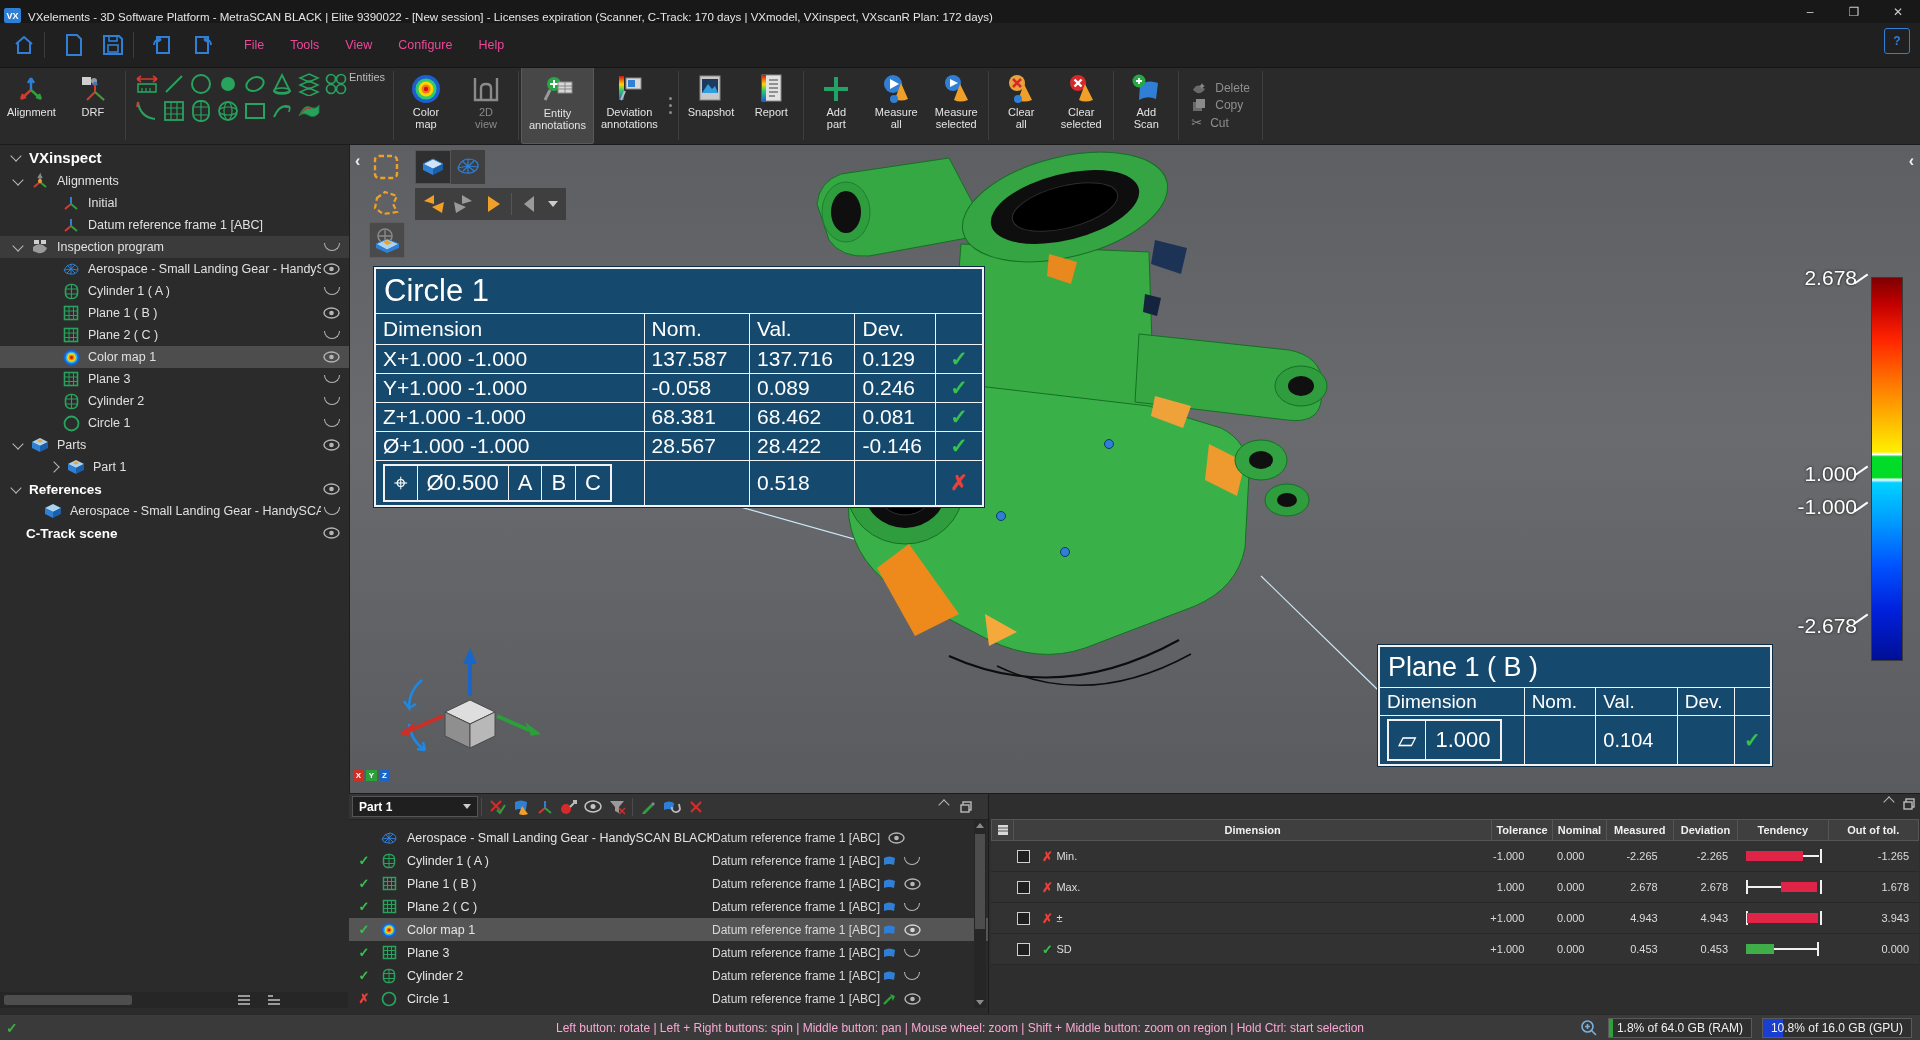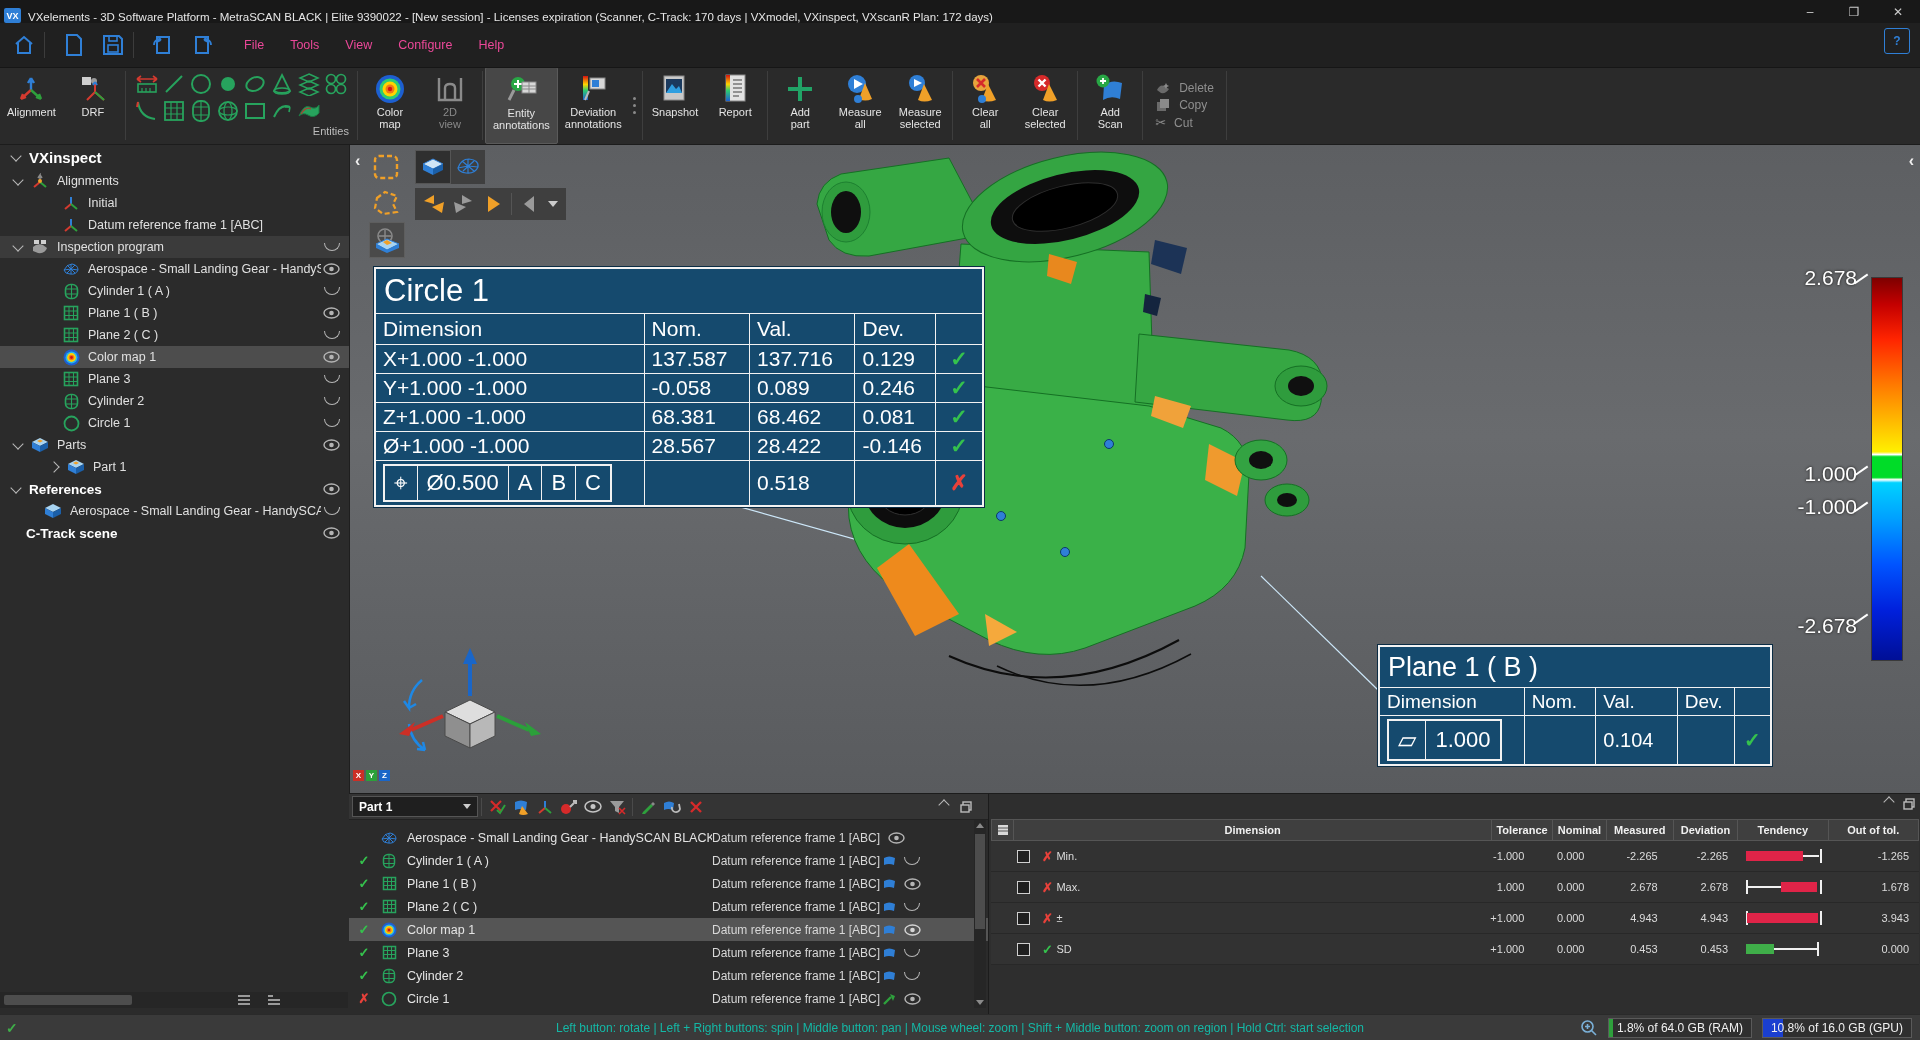--- a/index.html
+++ b/index.html
@@ -19,21 +19,21 @@
   .help-badge{position:absolute;right:10px;top:5px;width:24px;height:24px;border:1px solid #2f7fd6;border-radius:3px;color:#2f7fd6;font-weight:bold;display:flex;align-items:center;justify-content:center}
   
   #ribbon{position:absolute;left:0;top:67px;width:1920px;height:77px;background:#2a2a2a;display:flex;align-items:stretch;z-index:48;border-bottom:1px solid #1c1c1c}
   .rsep{width:1px;background:#3e3e3e;margin:4px 2px}
   .rbtn{display:flex;flex-direction:column;align-items:center;justify-content:flex-start;padding:5px 7px 2px;min-width:46px}
   .rbtn .ricon{height:34px;display:flex;align-items:center;justify-content:center}
   .rlabel{font-size:11px;line-height:12px;color:#e4e4e4;text-align:center;white-space:nowrap}
   .rbtn.pressed{background:#474747;border:1px solid #5a5a5a;border-radius:2px}
   .rbtn.disabled .rlabel{color:#8a8a8a}
   .rgroup{display:flex}
-  .entities-wrap{display:flex;flex-direction:column;align-items:flex-end;padding:3px 6px 0}
+  .entities-wrap{display:flex;align-items:flex-start;padding:3px 6px 0}
   .egrid{display:grid;grid-template-columns:repeat(8,26px);grid-auto-rows:27px;column-gap:1px}
   .egrid .ei{display:flex;align-items:center;justify-content:center}
   .group-label{font-size:11px;color:#bdbdbd;margin-top:1px}
   .overflow-dots{display:flex;flex-direction:column;justify-content:center;gap:4px;padding:0 4px}
   .overflow-dots i{width:3px;height:3px;background:#8a8a8a;border-radius:50%}
   .small-stack{display:flex;flex-direction:column;justify-content:center;gap:3px;padding:0 10px}
   .small-stack .srow{display:flex;align-items:center;gap:8px;color:#8f8f8f;font-size:12px}
   
   #nav{position:absolute;left:0;top:144px;width:349px;height:870px;background:#2b2b2b;z-index:40;border-right:1px solid #1e1e1e}
   .nav-header{height:26px;background:#373737;display:flex;align-items:center;padding:0 10px;font-weight:bold;font-size:12px;color:#e8e8e8;border-bottom:1px solid #242424}
@@ -135,21 +135,21 @@
   .rstat{width:18px;font-size:13px;flex:none;text-align:center}
   .tbar{position:relative;width:80px;height:14px;margin-left:6px}
   .tbar i{position:absolute;top:2px;height:10px}
   .tbar .red{background:#e02448}
   .tbar .green{background:#3fae49}
   .tbar .wline{top:6px;height:2px;background:#f0f0f0}
   .tbar .tick{top:0;width:2px;height:14px;background:#f0f0f0}
   
   #statusbar{position:absolute;left:0;top:1014px;width:1920px;height:26px;background:#3a3a3a;display:flex;align-items:center;z-index:50;border-top:1px solid #2a2a2a}
   .sb-check{margin-left:6px;color:#3fae49;font-size:14px;font-weight:bold}
-  .sb-hints{position:absolute;left:0;width:100%;text-align:center;font-size:12px;color:#14b8a6}
+  .sb-hints{position:absolute;left:0;width:100%;text-align:center;font-size:12px;color:#f9a8d4}
   .sb-right{margin-left:auto;display:flex;align-items:center;gap:10px;margin-right:8px;z-index:2}
   .sb-box{position:relative;height:18px;border:1px solid #5a5a5a;background:#2f2f2f;display:flex;align-items:center;padding:0 8px;font-size:12px;color:#f0f0f0;overflow:hidden}
   .sb-box .fill{position:absolute;left:0;top:0;bottom:0;z-index:0}
   .sb-box span{position:relative;z-index:1}
 </style>
 </head>
 <body>
 
 <div id="titlebar">
   <div class="vx-logo">VX</div>

